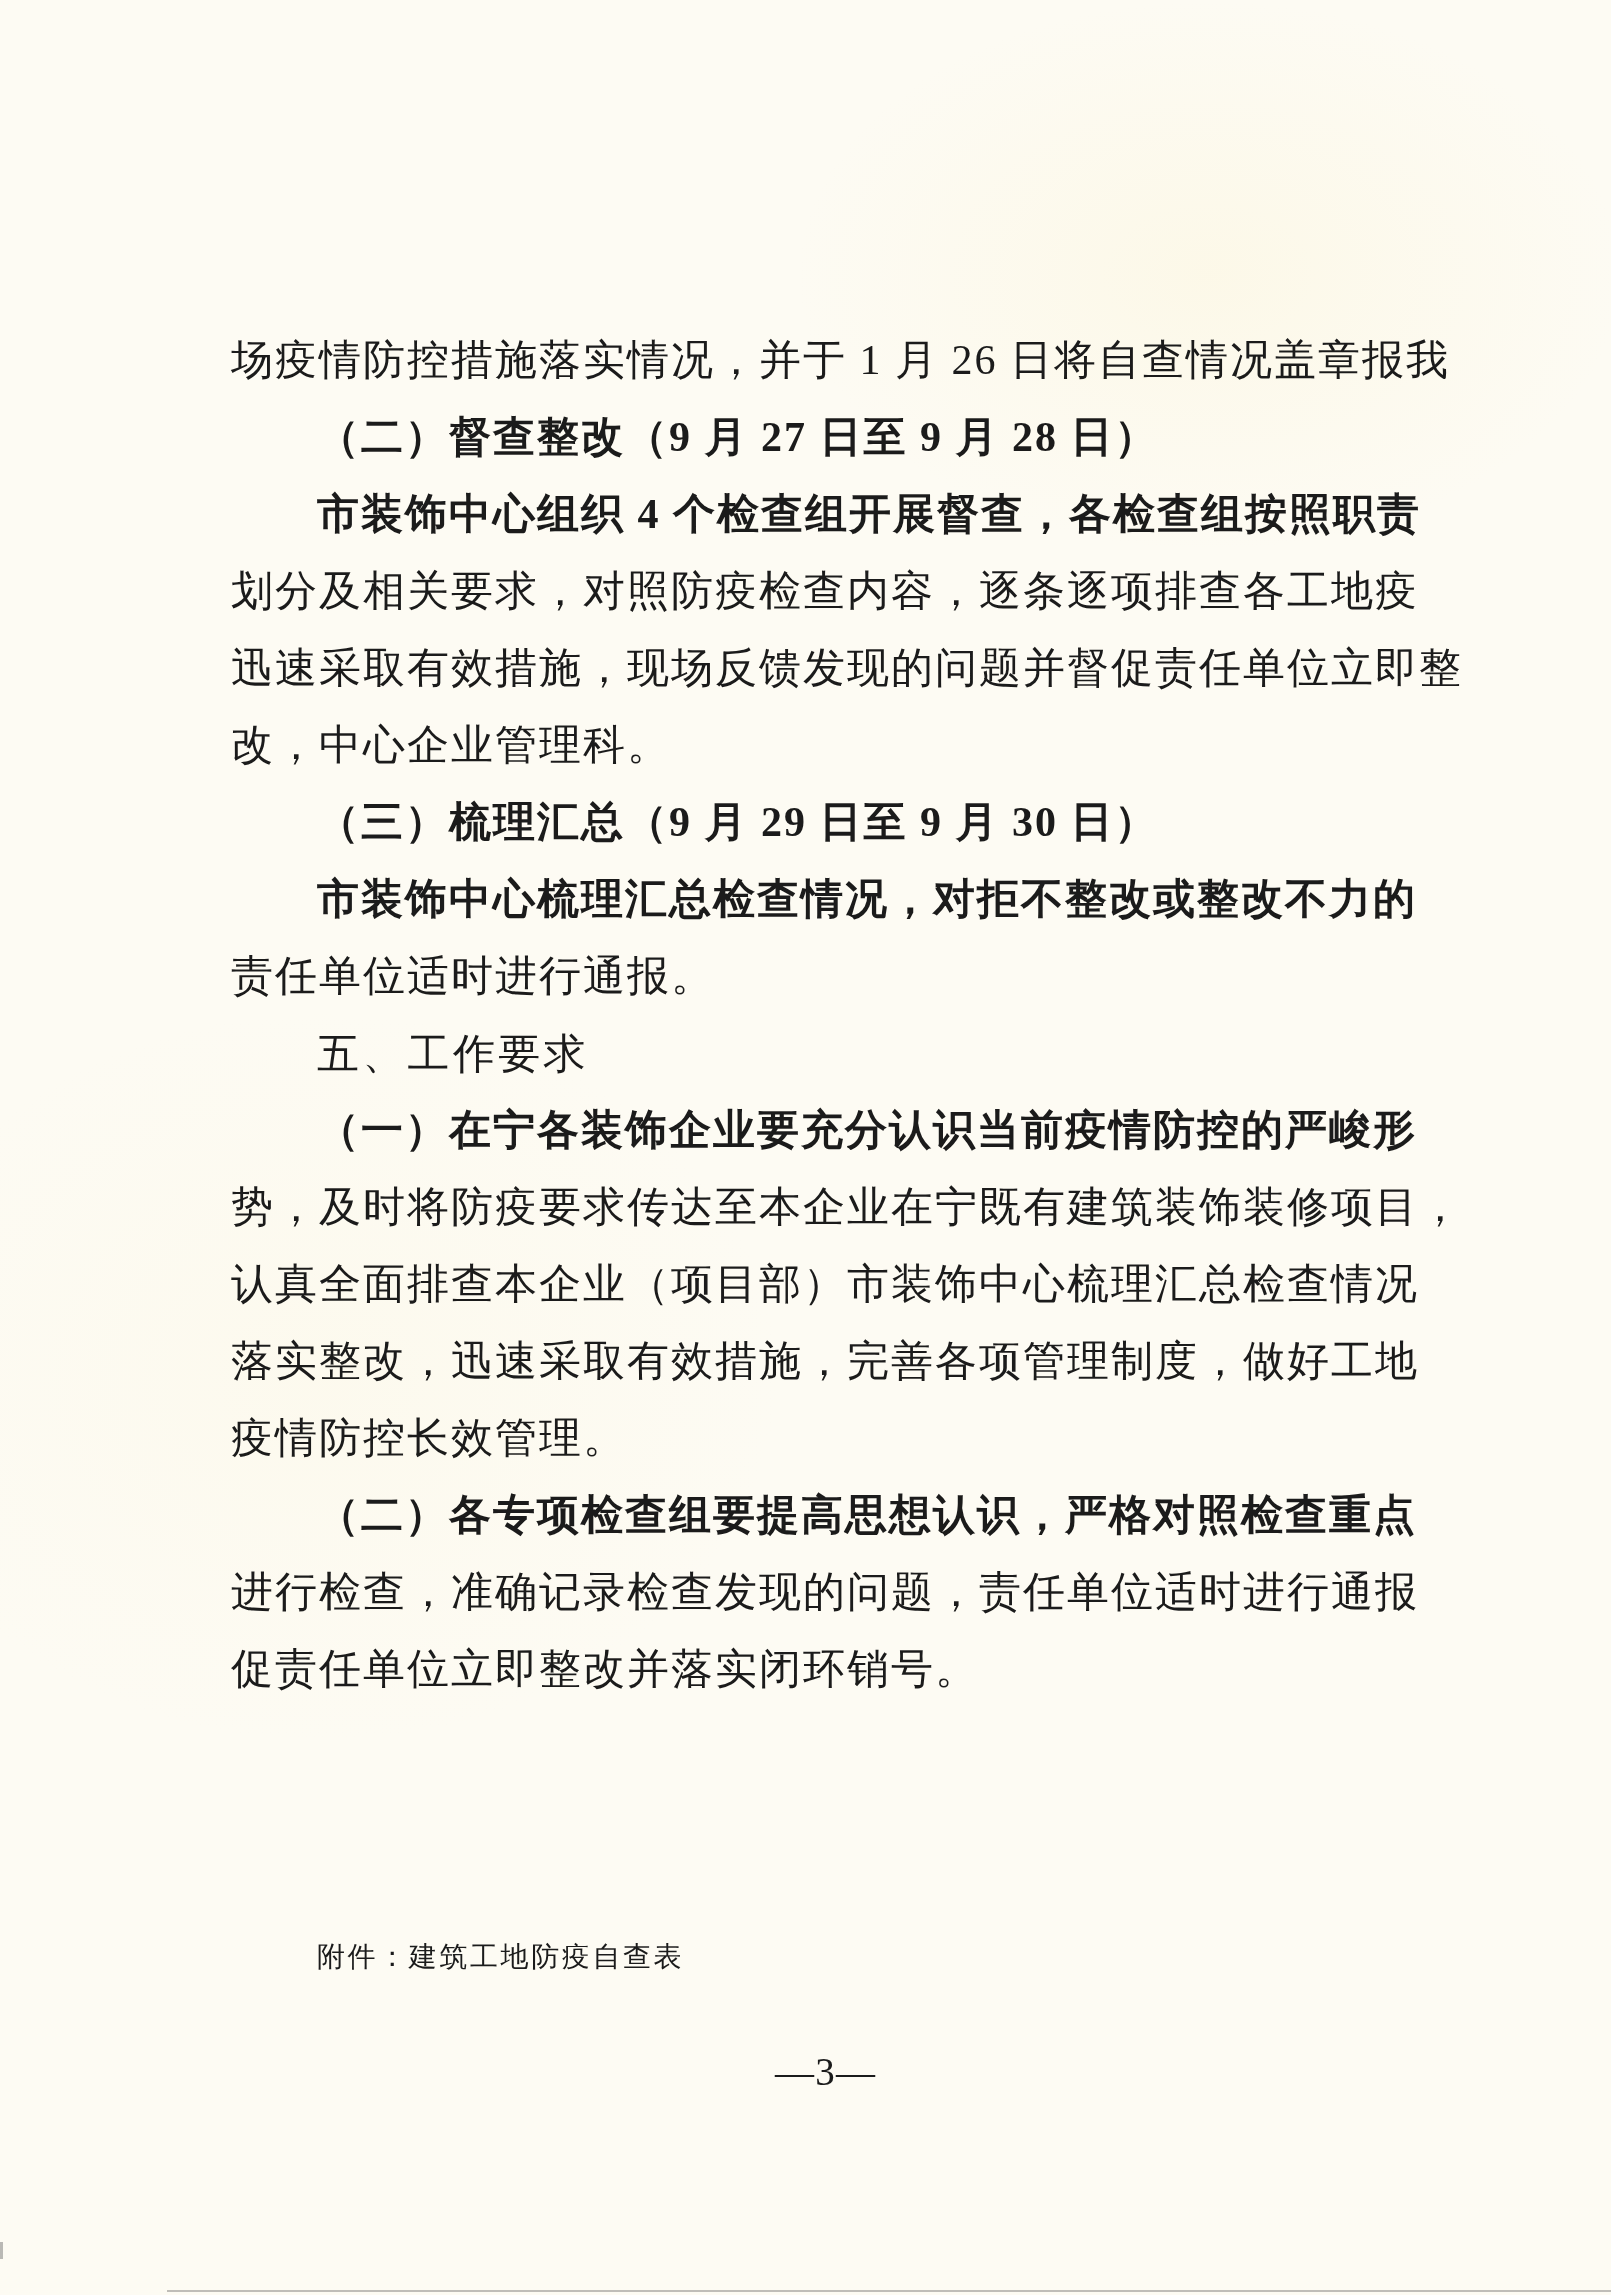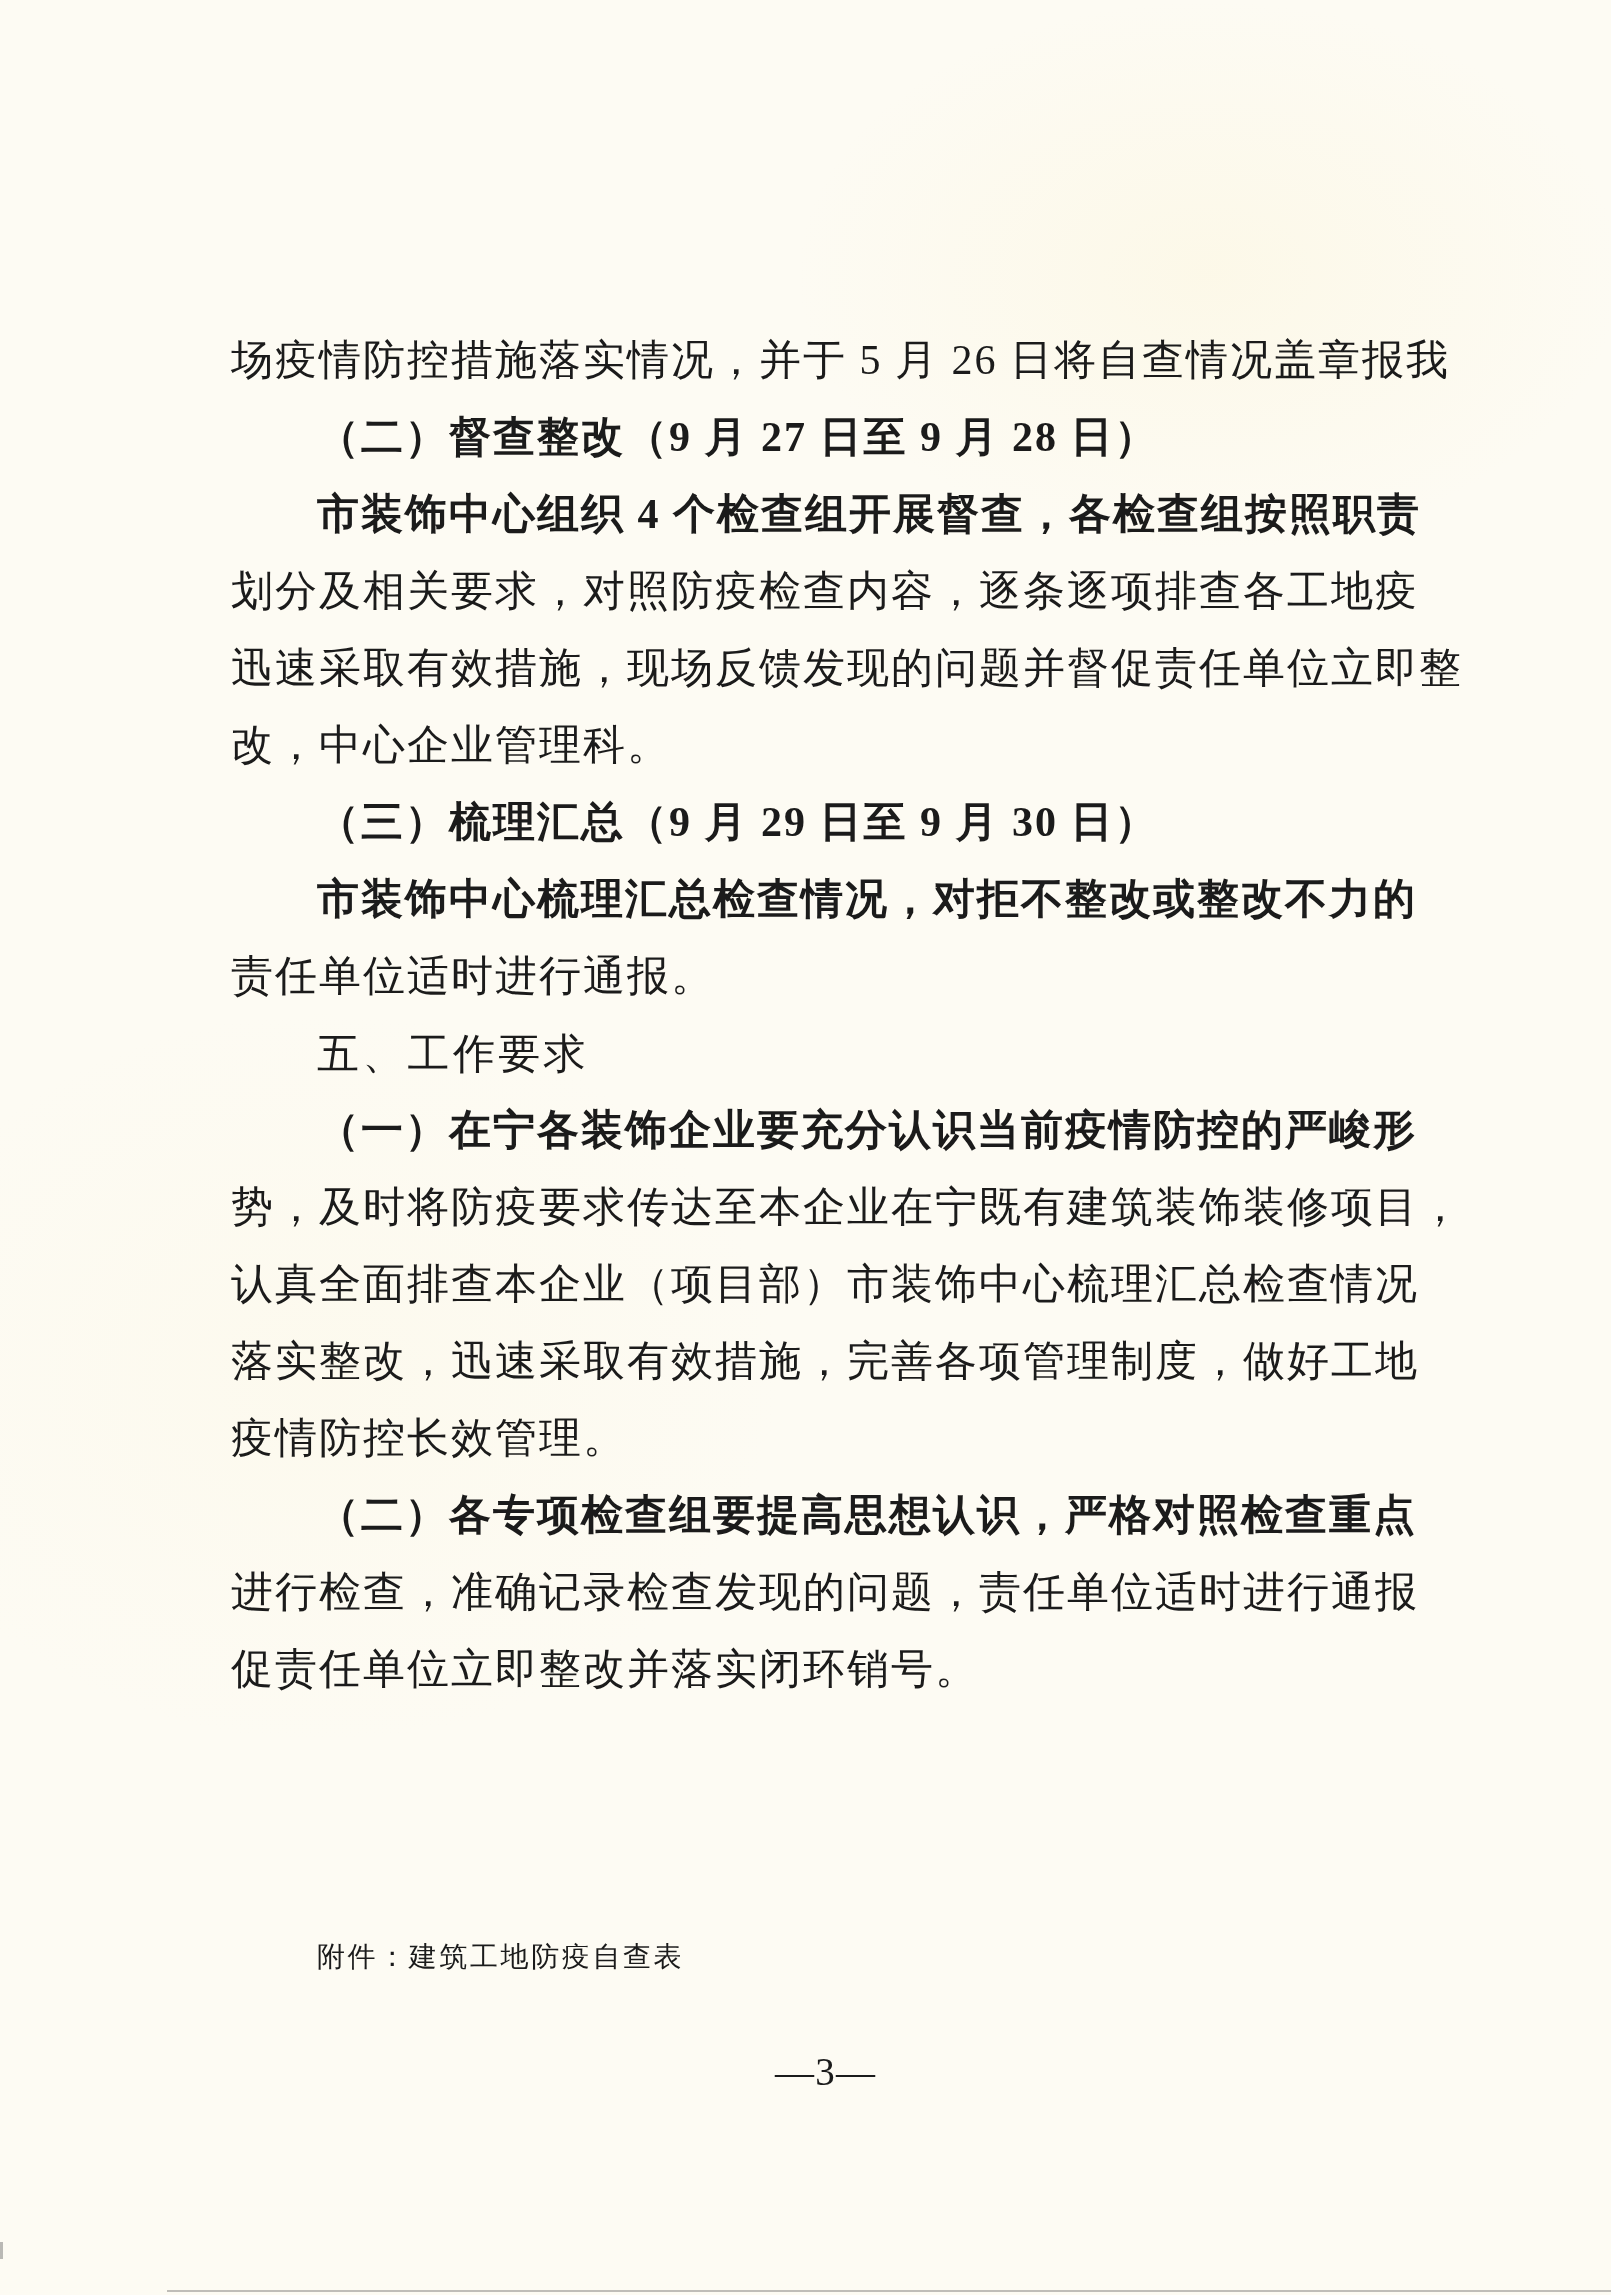--- a/index.html
+++ b/index.html
@@ -77,21 +77,21 @@
     background:rgba(120,120,120,0.5);
   }
 </style>
 </head>
 <body>
 
 <div class="page">
 
   <div class="content">
 
-      <div class="line">场疫情防控措施落实情况，并于 5 月 26 日将自查情况盖章报我</div>
+      <div class="line">场疫情防控措施落实情况，并于 1 月 26 日将自查情况盖章报我</div>
       <div class="line indent">（二）督查整改（9 月 27 日至 9 月 28 日）</div>
       <div class="line indent">市装饰中心组织 4 个检查组开展督查，各检查组按照职责</div>
       <div class="line">划分及相关要求，对照防疫检查内容，逐条逐项排查各工地疫</div>
       <div class="line">迅速采取有效措施，现场反馈发现的问题并督促责任单位立即整</div>
       <div class="line">改，中心企业管理科。</div>
       <div class="line indent">（三）梳理汇总（9 月 29 日至 9 月 30 日）</div>
       <div class="line indent">市装饰中心梳理汇总检查情况，对拒不整改或整改不力的</div>
       <div class="line">责任单位适时进行通报。</div>
       <div class="line indent heading">五、工作要求</div>
       <div class="line indent">（一）在宁各装饰企业要充分认识当前疫情防控的严峻形</div>

